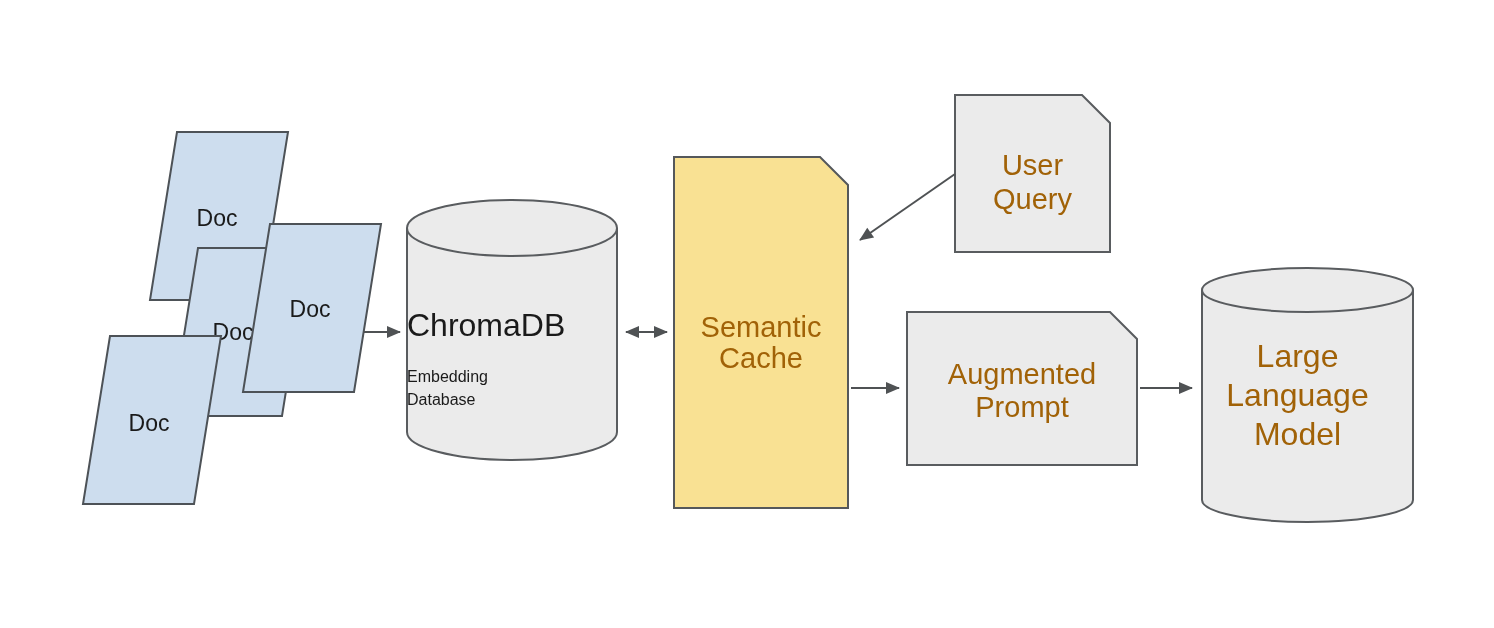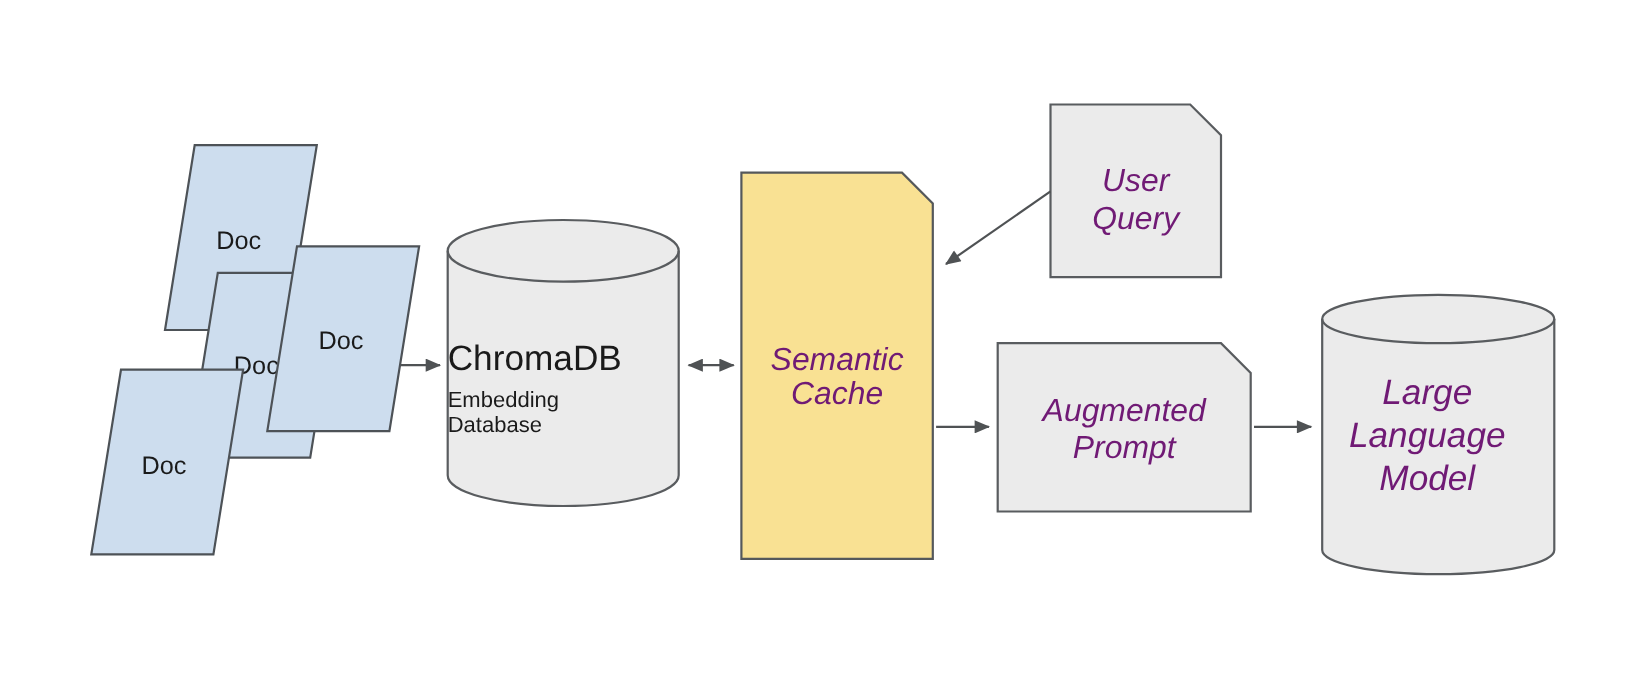--- a/index.html
+++ b/index.html
@@ -16,36 +16,35 @@
   .svg-label {
     font-family: "Liberation Sans", sans-serif;
   }
   .label {
     position: absolute;
     display: flex;
     align-items: center;
     justify-content: center;
     text-align: center;
     white-space: pre-line;
-    color: #701a75;
+    color: #a16207;
     line-height: 1.15;
     pointer-events: none;
-    font-style: italic;
   }
   .cache-label   { left: 674px; top: 157px; width: 174px; height: 351px; font-size: 29px; line-height: 31px; padding-top: 20px; box-sizing: border-box; }
   .query-label   { left: 955px; top: 95px;  width: 155px; height: 157px; font-size: 29px; line-height: 34px; padding-top: 16px; box-sizing: border-box; }
   .prompt-label  { left: 907px; top: 312px; width: 230px; height: 153px; font-size: 29px; line-height: 33px; padding-top: 4px; box-sizing: border-box; }
   .llm-label     { left: 1202px; top: 268px; width: 191px; height: 254px; font-size: 32px; line-height: 39px; }
   .chromadb-block {
     position: absolute;
     left: 407px; top: 307px; width: 210px;
     pointer-events: none;
   }
   .chromadb-title { font-size: 32px; line-height: 36px; }
-  .chromadb-sub   { font-size: 20px; line-height: 23px; margin-top: 10px; white-space: pre-line; }
+  .chromadb-sub   { font-size: 16px; line-height: 23px; margin-top: 22px; white-space: pre-line; }
 </style>
 </head>
 <body>
 
 <div class="stage">
 
   <svg width="1494" height="628" viewBox="0 0 1494 628">
     <defs>
       <marker id="ah" markerUnits="userSpaceOnUse" markerWidth="16" markerHeight="12" viewBox="0 0 14 12" refX="13" refY="6" orient="auto-start-reverse">
         <path d="M0,0 L14,6 L0,12 Z" fill="#4f5254"></path>

